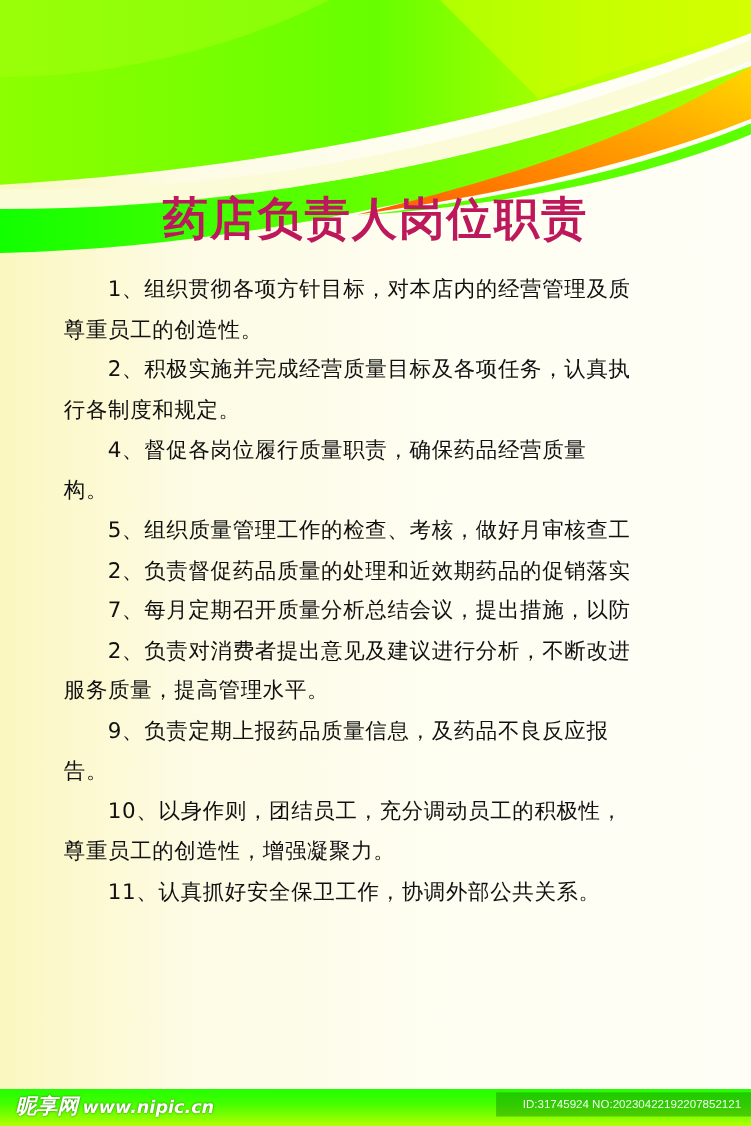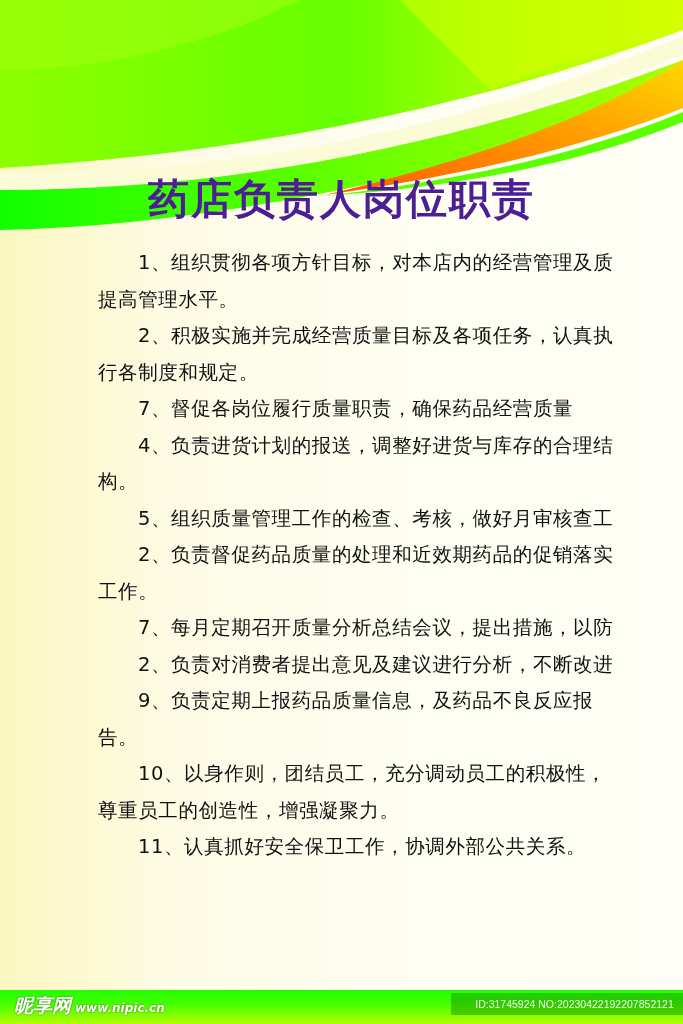--- a/index.html
+++ b/index.html
@@ -1,30 +1,30 @@
 <!DOCTYPE html>
 <html><head>
 <meta charset="utf-8">
 <style>
   html,body{margin:0;padding:0;}
   body{width:683px;height:1024px;position:relative;overflow:hidden;
     font-family:"DejaVu Sans","Liberation Sans",sans-serif;
     background:linear-gradient(90deg,#fbf7c0 0%,#fdfbe4 25%,#fefef2 60%,#fefef6 100%);}
   .header-art{position:absolute;left:0;top:0;width:683px;height:230px;}
   .title{position:absolute;left:0;top:172px;width:683px;text-align:center;
-    font-size:41px;font-weight:bold;color:#4c1d95;letter-spacing:2px;
+    font-size:41px;font-weight:bold;color:#be185d;letter-spacing:2px;
     font-family:"DejaVu Sans","Liberation Sans",sans-serif;}
-  .content{position:absolute;left:58px;top:245px;width:582px;margin-left:40px;}
+  .content{position:absolute;left:58px;top:245px;width:582px;}
   .line{font-size:19.5px;color:#111;height:36.5px;line-height:36.5px;white-space:nowrap;letter-spacing:0.6px;}
   .line.indent{padding-left:40px;}
   .footer{position:absolute;left:0;top:990px;width:683px;height:34px;
     background:linear-gradient(180deg,#22ff00 0%,#44ff00 40%,#b4ff00 100%);}
   .logo{position:absolute;left:14px;top:3px;color:#fff;font-weight:bold;font-style:italic;
     font-size:19px;text-shadow:0 0 2px #2a6a00;white-space:nowrap;}
-  .logo .url{font-size:12px;margin-left:4px;}
+  .logo .url{font-size:16px;margin-left:4px;}
   .idbox{position:absolute;left:451px;top:3px;width:247px;height:22px;background:rgba(20,140,0,0.45);
     color:#f0fff0;font-size:10.5px;line-height:22px;text-align:center;white-space:nowrap;
     font-family:"Liberation Sans",sans-serif;}
 </style>
 </head>
 <body>
 
 <svg class="header-art" viewBox="0 0 683 230" preserveAspectRatio="none">
   <defs>
     <linearGradient id="g1" x1="0" y1="0" x2="1" y2="0">
@@ -50,31 +50,30 @@
   <path d="M0,187 C250,190 470,140 683,60 L683,108 C470,160 250,225 0,230 Z" fill="url(#g2)"></path>
   <path d="M0,172 C250,175 470,125 683,36 L683,55 C470,140 250,190 0,190 Z" fill="#fbfbd8"></path>
   <path d="M325,195 C470,160 590,120 683,60 L683,108 C590,145 470,175 325,195 Z" fill="url(#g3)"></path>
   <path d="M325,196 C480,178 590,150 683,112 L683,122 C590,160 470,186 325,196 Z" fill="#5cff00"></path>
 </svg>
 
 <div class="title">药店负责人岗位职责</div>
 
 <div class="content">
   <div class="line indent">1、组织贯彻各项方针目标，对本店内的经营管理及质</div>
-  <div class="line">提高管理水平。</div>
+  <div class="line">尊重员工的创造性。</div>
   <div class="line indent">2、积极实施并完成经营质量目标及各项任务，认真执</div>
   <div class="line">行各制度和规定。</div>
-  <div class="line indent">7、督促各岗位履行质量职责，确保药品经营质量</div>
-  <div class="line indent">4、负责进货计划的报送，调整好进货与库存的合理结</div>
+  <div class="line indent">4、督促各岗位履行质量职责，确保药品经营质量</div>
   <div class="line">构。</div>
   <div class="line indent">5、组织质量管理工作的检查、考核，做好月审核查工</div>
   <div class="line indent">2、负责督促药品质量的处理和近效期药品的促销落实</div>
-  <div class="line">工作。</div>
   <div class="line indent">7、每月定期召开质量分析总结会议，提出措施，以防</div>
   <div class="line indent">2、负责对消费者提出意见及建议进行分析，不断改进</div>
+  <div class="line">服务质量，提高管理水平。</div>
   <div class="line indent">9、负责定期上报药品质量信息，及药品不良反应报</div>
   <div class="line">告。</div>
   <div class="line indent">10、以身作则，团结员工，充分调动员工的积极性，</div>
   <div class="line">尊重员工的创造性，增强凝聚力。</div>
   <div class="line indent">11、认真抓好安全保卫工作，协调外部公共关系。</div>
 </div>
 
 <div class="footer">
   <div class="logo">
     <span>昵享网</span><span class="url">www.nipic.cn</span>

